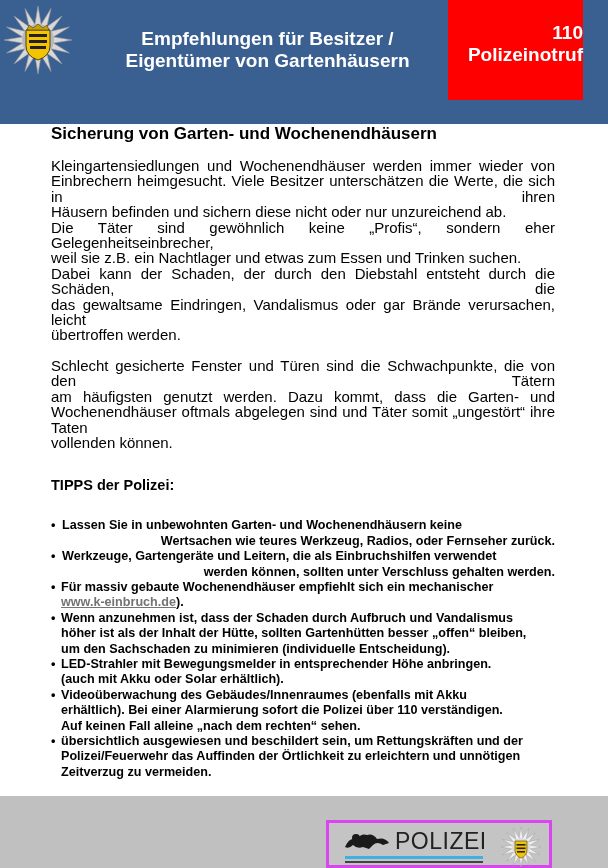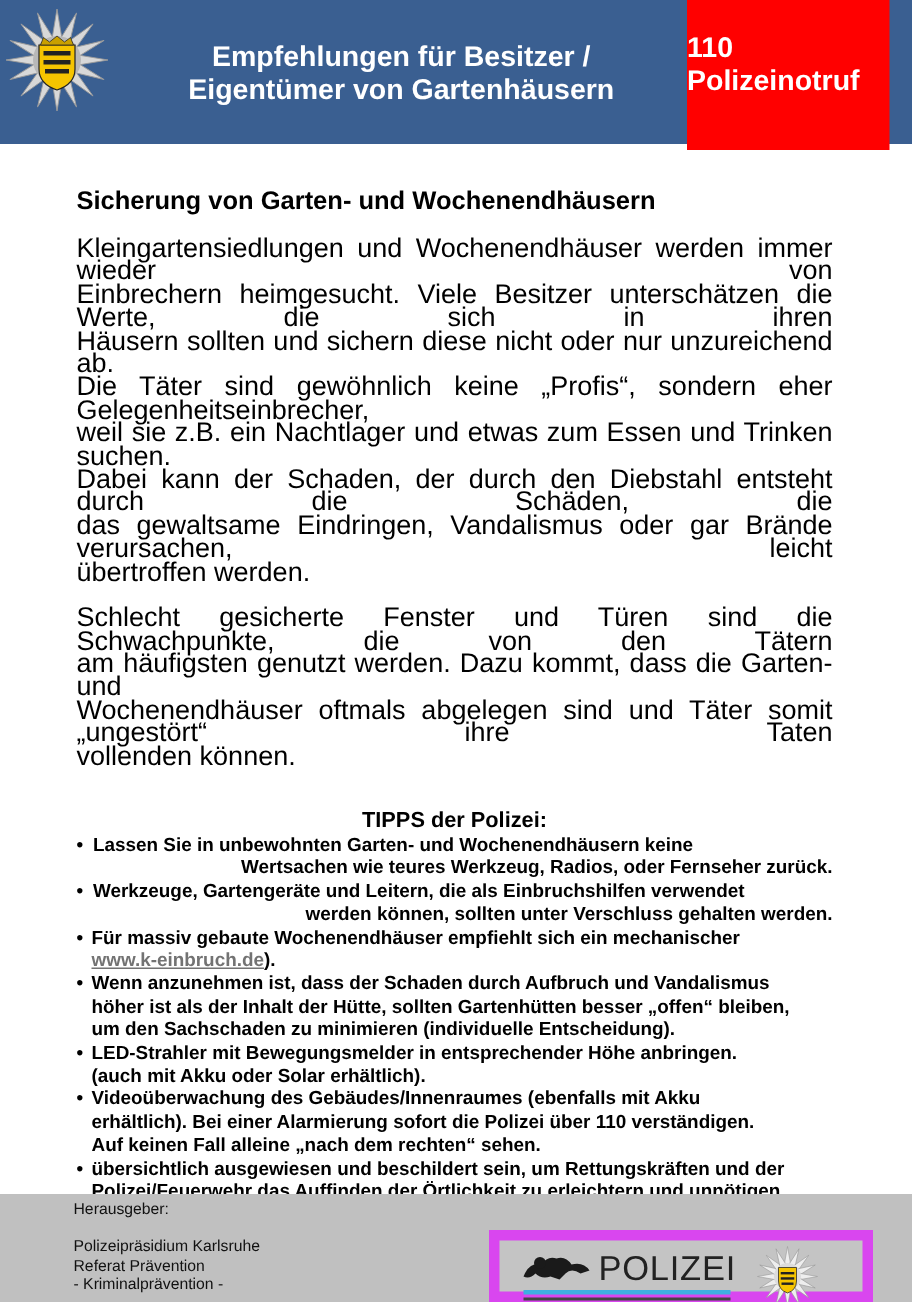--- a/index.html
+++ b/index.html
@@ -1,43 +1,43 @@
 <!DOCTYPE html>
 <html><head>
   <meta charset="utf-8">
   <style>
     * { margin: 0; padding: 0; box-sizing: border-box; }
     html, body { width: 608px; height: 868px; overflow: hidden; background: #ffffff; }
     body { font-family: "Liberation Sans", sans-serif; color: #000; position: relative; }
 
-    .header { position: absolute; left: 0; top: 0; width: 608px; height: 96px; background: #3a5f91; }
+    .header { position: absolute; left: 0; top: 0; width: 608px; height: 124px; background: #3a5f91; }
     .star-logo { position: absolute; left: 2px; top: 4px; width: 72px; height: 72px; }
     .header-title { position: absolute; left: 95px; top: 28px; width: 345px; text-align: center; color: #fff; font-weight: bold; font-size: 19px; line-height: 22px; }
-    .emergency-box { position: absolute; left: 458px; top: 0; width: 135px; height: 100px; background: #ff0000; color: #fff; font-weight: bold; font-size: 19px; line-height: 22px; text-align: left; padding-top: 22px; }
+    .emergency-box { position: absolute; left: 448px; top: 0; width: 135px; height: 100px; background: #ff0000; color: #fff; font-weight: bold; font-size: 19px; line-height: 22px; text-align: right; padding-top: 22px; }
 
     .content { position: absolute; left: 51px; top: 124px; width: 504px; }
     .section-title { font-size: 17px; font-weight: bold; line-height: 20px; margin-bottom: 14px; }
-    .para { font-size: 18px; line-height: 15.4px; text-align: justify; }
+    .para { font-size: 15px; line-height: 15.4px; text-align: justify; }
     .para .ln { display: block; }
     .para .ln.j { text-align: justify; text-align-last: justify; }
     .gap { height: 15px; }
-    .tips-title { font-size: 14.5px; font-weight: bold; line-height: 18px; margin-top: 26px; margin-bottom: 0; text-align: center; }
+    .tips-title { font-size: 14.5px; font-weight: bold; line-height: 18px; margin-top: 26px; margin-bottom: 24px; }
 
     .tips { font-size: 12.6px; font-weight: bold; line-height: 15.4px; }
     .tip { position: relative; padding-left: 10px; }
     .tip .bullet { position: absolute; left: 0; top: 0; }
     .tip.t1 { padding-left: 11px; }
     .tip .ln { display: block; white-space: nowrap; }
     .tip.t1 .ln.cont, .tip.t2 .ln.cont { padding-left: 1px; text-align: right; }
     a.link { color: #737373; text-decoration: underline; }
 
     .footer { position: absolute; left: 0; top: 796px; width: 608px; height: 72px; background: #c0c0c0; }
     .footer-text { position: absolute; left: 49px; top: 4px; font-size: 10.5px; line-height: 12.5px; color: #111; }
     .footer-text .sp { height: 12.5px; }
-    .polizei-logo { position: absolute; left: 326px; top: 24px; width: 256px; height: 48px; background: #c4c4c4; border: 7px solid #d946ef; }
+    .polizei-logo { position: absolute; left: 326px; top: 24px; width: 226px; height: 48px; background: #c4c4c4; border: 3px solid #d946ef; }
     .polizei-word { position: absolute; left: 66px; top: 5px; font-size: 23px; color: #222; letter-spacing: 0.5px; line-height: 26px; }
     .blue-line { position: absolute; left: 16px; top: 33px; width: 138px; height: 3px; background: #3fb0e0; }
     .dark-line { position: absolute; left: 16px; top: 38px; width: 138px; height: 2px; background: #444; }
     .lion-icon { position: absolute; left: 14px; top: 6px; width: 48px; height: 24px; }
     .small-star { position: absolute; left: 170px; top: 2px; width: 44px; height: 44px; }
   </style>
 </head>
 <body>
 
 <div class="header">
@@ -78,21 +78,21 @@
     <div>Polizeinotruf</div>
   </div>
 </div>
 
 <div class="content">
   <h1 class="section-title">Sicherung von Garten- und Wochenendhäusern</h1>
 
   <div class="para">
     <span class="ln j">Kleingartensiedlungen und Wochenendhäuser werden immer wieder von</span>
     <span class="ln j">Einbrechern heimgesucht. Viele Besitzer unterschätzen die Werte, die sich in ihren</span>
-    <span class="ln">Häusern sollten und sichern diese nicht oder nur unzureichend ab.</span>
+    <span class="ln">Häusern befinden und sichern diese nicht oder nur unzureichend ab.</span>
     <span class="ln">Die Täter sind gewöhnlich keine „Profis“, sondern eher Gelegenheitseinbrecher,</span>
     <span class="ln">weil sie z.B. ein Nachtlager und etwas zum Essen und Trinken suchen.</span>
     <span class="ln j">Dabei kann der Schaden, der durch den Diebstahl entsteht durch die Schäden, die</span>
     <span class="ln j">das gewaltsame Eindringen, Vandalismus oder gar Brände verursachen, leicht</span>
     <span class="ln">übertroffen werden.</span>
   </div>
   <div class="gap"></div>
   <div class="para">
     <span class="ln j">Schlecht gesicherte Fenster und Türen sind die Schwachpunkte, die von den Tätern</span>
     <span class="ln j">am häufigsten genutzt werden. Dazu kommt, dass die Garten- und</span>
@@ -138,27 +138,20 @@
     <div class="tip">
       <span class="bullet">•</span>
       <span class="ln">übersichtlich ausgewiesen und beschildert sein, um Rettungskräften und der</span>
       <span class="ln">Polizei/Feuerwehr das Auffinden der Örtlichkeit zu erleichtern und unnötigen</span>
       <span class="ln">Zeitverzug zu vermeiden.</span>
     </div>
   </div>
 </div>
 
 <div class="footer">
-  <div class="footer-text">
-    <div>Herausgeber:</div>
-    <div class="sp"></div>
-    <div>Polizeipräsidium Karlsruhe</div>
-    <div>Referat Prävention</div>
-    <div>- Kriminalprävention -</div>
-  </div>
   <div class="polizei-logo">
     <svg class="lion-icon" viewBox="0 0 48 24">
       <path d="M2,18 Q6,8 14,10 Q18,4 24,6 Q30,4 34,10 Q42,8 46,14 L40,16 Q34,12 30,16 L26,20 L20,18 Q14,20 10,16 Q6,20 2,18 Z" fill="#1a1a1a"></path>
       <circle cx="13" cy="9" r="4" fill="#1a1a1a"></circle>
     </svg>
     <div class="polizei-word">POLIZEI</div>
     <div class="blue-line"></div>
     <div class="dark-line"></div>
     <svg class="small-star" viewBox="0 0 44 44">
       <g transform="translate(22,22)">

